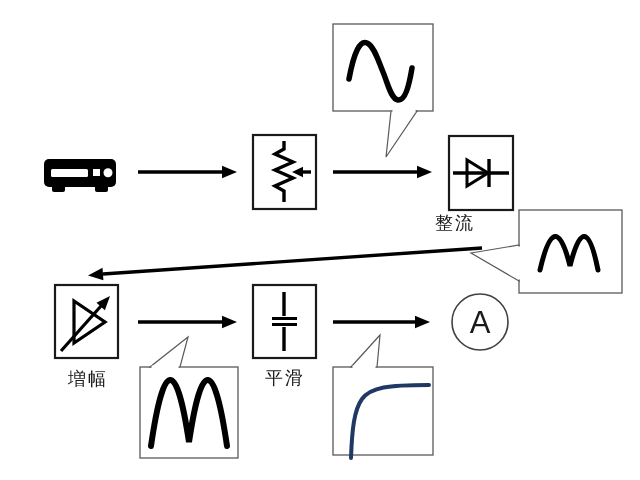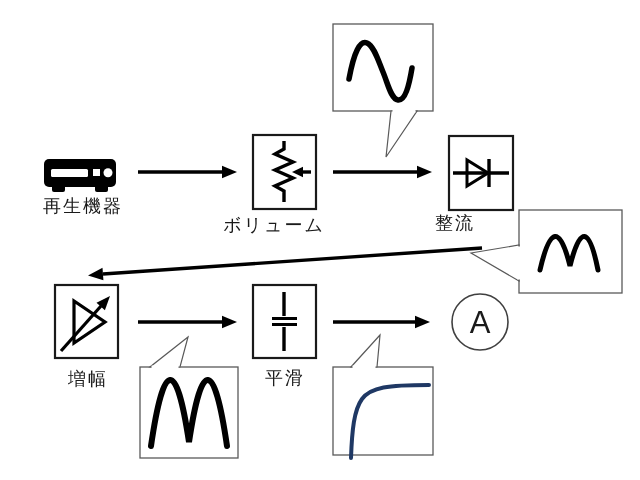--- a/index.html
+++ b/index.html
@@ -118,19 +118,17 @@
     </g>
 
     <g>
       <rect x="333" y="367" width="100" height="88" fill="#ffffff" stroke="#595959" stroke-width="1.3"></rect>
       <polygon points="380,335 351,367 377,367" fill="#ffffff" stroke="#595959" stroke-width="1.2"></polygon>
       <line x1="352.5" y1="367" x2="375.5" y2="367" stroke="#ffffff" stroke-width="3"></line>
       <path d="M351,458 C352,430 354,410 362,399 C371,387 388,385 429,385" fill="none" stroke="#1f3864" stroke-width="4" stroke-linecap="round"></path>
     </g>
   </svg>
 
-  <div class="label" style="left:83px;  top:196px;">再生機器</div>
-  <div class="label" style="left:274px; top:215px;">ボリューム</div>
   <div class="label" style="left:455px; top:213px;">整流</div>
   <div class="label" style="left:88px;  top:369px;text-align:center;">増幅</div>
   <div class="label" style="left:285px; top:368px;text-align:right;">平滑</div>
 
 </div>
 
 </body></html>

